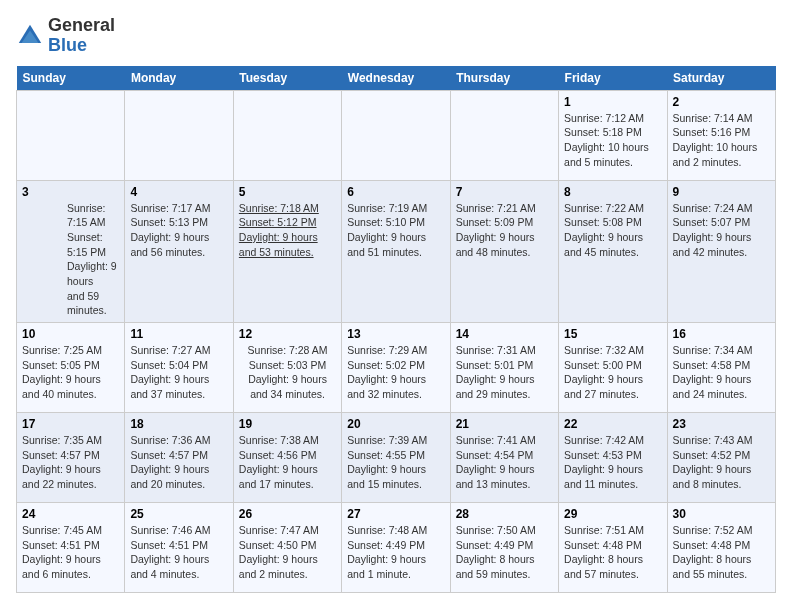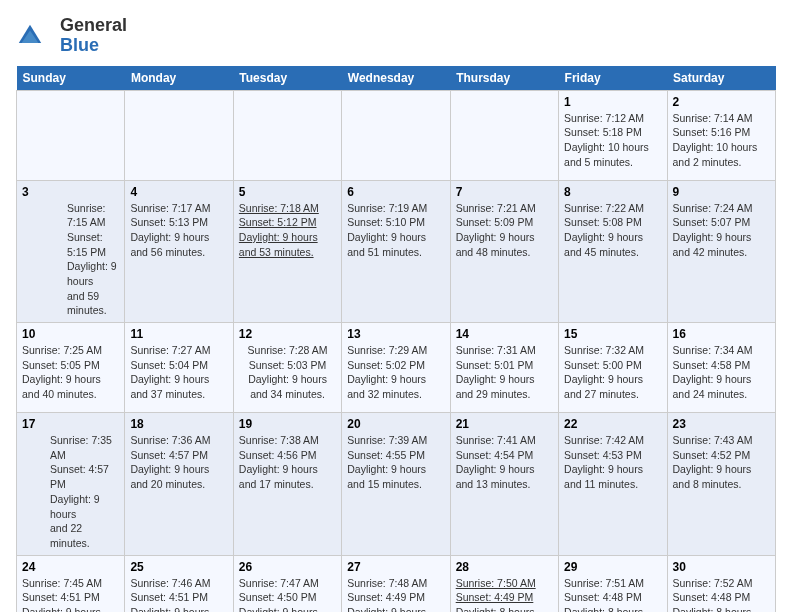--- a/index.html
+++ b/index.html
@@ -12,21 +12,21 @@
     }
     .header {
       display: flex;
       align-items: flex-start;
       justify-content: space-between;
       margin-bottom: 10px;
     }
     .logo {
       display: flex;
       align-items: center;
-      gap: 16px;
+      gap: 4px;
     }
     .logo-text {
       font-size: 18px;
       font-weight: bold;
       line-height: 1.1;
     }
     .logo-general { color: #333; }
     .logo-blue { color: #2a6db5; }
     .logo-icon {
       width: 28px;
@@ -236,21 +236,21 @@
           <span class="day-num">16</span>
           <div class="day-info" style="white-space: pre-line;">Sunrise: 7:34 AM
 Sunset: 4:58 PM
 Daylight: 9 hours
 and 24 minutes.</div>
         </td>
       </tr>
       <tr>
         <td>
           <span class="day-num">17</span>
-          <div class="day-info" style="white-space: pre-line; margin-left: 28px;">Sunrise: 7:35 AM
+          <div class="day-info" style="white-space: pre-line;">Sunrise: 7:35 AM
 Sunset: 4:57 PM
 Daylight: 9 hours
 and 22 minutes.</div>
         </td>
         <td>
           <span class="day-num">18</span>
           <div class="day-info" style="white-space: pre-line;">Sunrise: 7:36 AM
 Sunset: 4:57 PM
 Daylight: 9 hours
 and 20 minutes.</div>
@@ -315,21 +315,21 @@
         </td>
         <td>
           <span class="day-num">27</span>
           <div class="day-info" style="white-space: pre-line;">Sunrise: 7:48 AM
 Sunset: 4:49 PM
 Daylight: 9 hours
 and 1 minute.</div>
         </td>
         <td>
           <span class="day-num">28</span>
-          <div class="day-info" style="white-space: pre-line; text-decoration: underline;">Sunrise: 7:50 AM
+          <div class="day-info" style="white-space: pre-line;">Sunrise: 7:50 AM
 Sunset: 4:49 PM
 Daylight: 8 hours
 and 59 minutes.</div>
         </td>
         <td>
           <span class="day-num">29</span>
           <div class="day-info" style="white-space: pre-line;">Sunrise: 7:51 AM
 Sunset: 4:48 PM
 Daylight: 8 hours
 and 57 minutes.</div>

